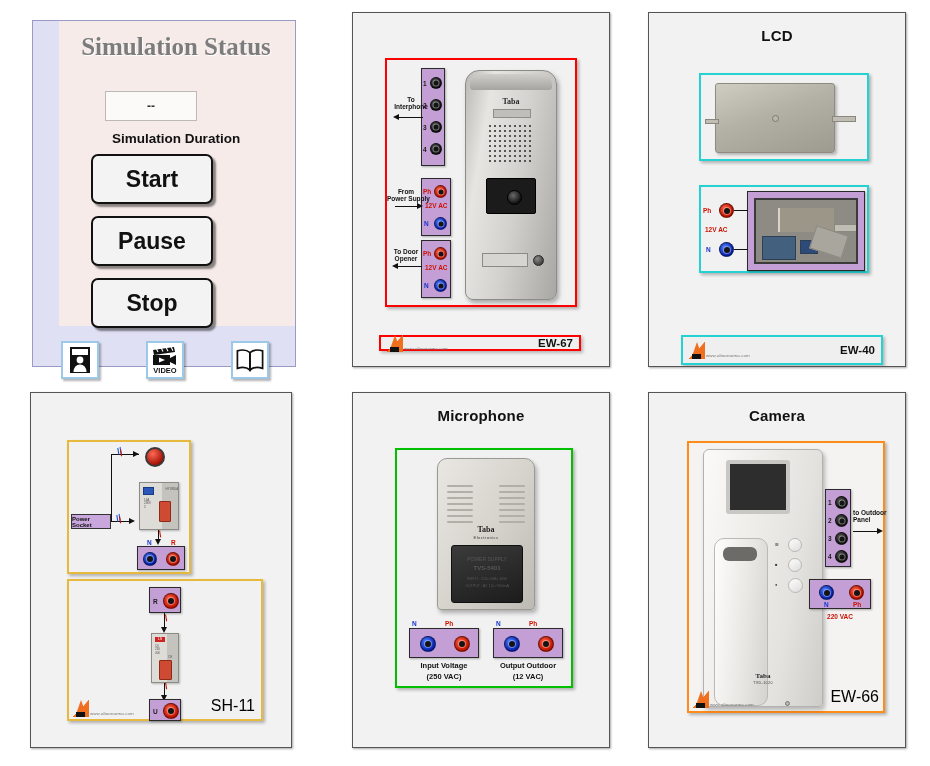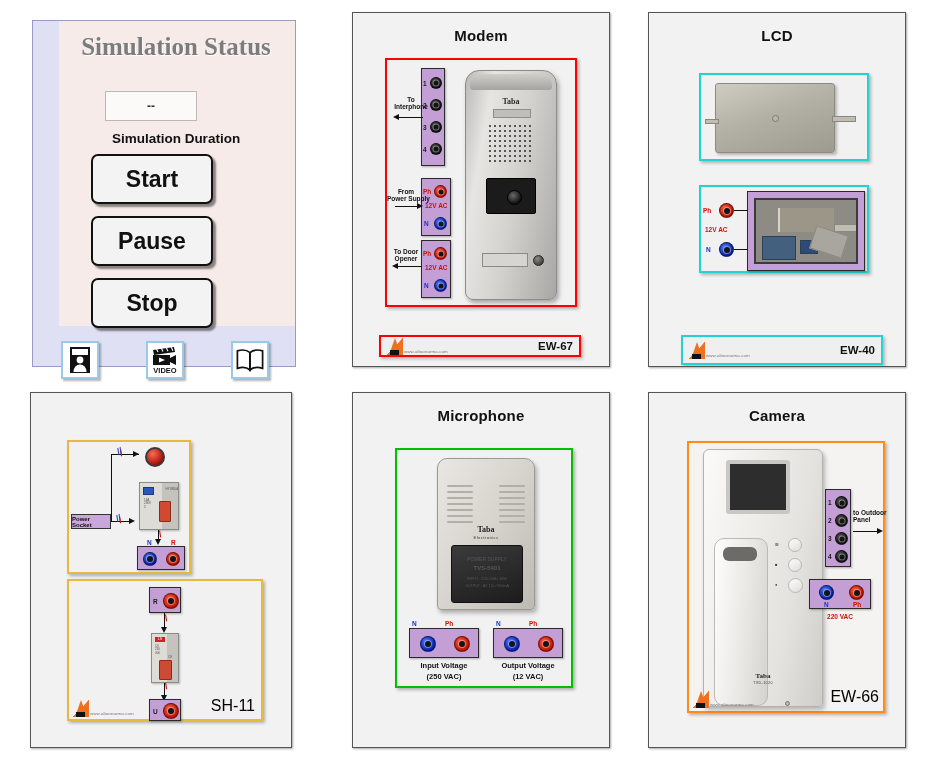--- a/index.html
+++ b/index.html
@@ -322,21 +322,20 @@
     <div class="tool-btn" id="tool-book">
       <svg width="30" height="24" viewBox="0 0 30 24">
         <path d="M15 4.6 C11.5 1.6 6.5 1.6 2.4 2.9 L2.4 20.4 C6.5 19 11.5 19 15 22 Z" fill="#fff" stroke="#111" stroke-width="1.7"></path>
         <path d="M15 4.6 C18.5 1.6 23.5 1.6 27.6 2.9 L27.6 20.4 C23.5 19 18.5 19 15 22 Z" fill="#fff" stroke="#111" stroke-width="1.7"></path>
         <path d="M15 4.6 L15 22" stroke="#111" stroke-width="1.7"></path>
       </svg>
     </div>
   </div>
 
   <div class="panel" id="p-modem" style="left:352px; top:12px; width:258px; height:355px;">
-    <div class="panel-title">Modem</div>
 
     <div class="cbox shadowed" style="left:32px; top:45px; width:192px; height:249px; border:2px solid #ff0000;">
 
       <div class="term-block" style="left:34px; top:8px; width:24px; height:98px;">
         <div class="jack black" style="left:8px; top:8px; width:12px; height:12px;">
             <span class="hole" style="width:5px;height:5px;"></span>
           </div>
         <div class="jack black" style="left:8px; top:30px; width:12px; height:12px;">
             <span class="hole" style="width:5px;height:5px;"></span>
           </div>
@@ -467,21 +466,21 @@
             <i style="left:40px;top:35px"></i>
         </div>
         <div class="cam-window" style="left:20px; top:107px; width:50px; height:36px;">
           <div class="cam-lens" style="left:20px; top:11px; width:15px; height:15px;"></div>
         </div>
         <div class="name-plate" style="left:16px; top:182px; width:46px; height:14px;"></div>
         <div class="call-btn" style="left:67px; top:184px; width:11px; height:11px;"></div>
       </div>
     </div>
 
-    <div class="footer" style="left:26px; top:322px; width:202px; height:22px; border:2px solid #ff0000;">
+    <div class="footer" style="left:26px; top:322px; width:202px; height:16px; border:2px solid #ff0000;">
       <span class="logo-wrap">
         <span class="logo-a"></span>
         <span class="logo-url">www.altoonarma.com</span>
       </span>
       <span class="code">EW-67</span>
     </div>
   </div>
 
   <div class="panel" id="p-lcd" style="left:648px; top:12px; width:258px; height:355px;">
     <div class="panel-title">LCD</div>
@@ -649,21 +648,21 @@
       <div class="term-block" style="left:96px; top:178px; width:70px; height:30px;">
         <div class="jack blue" style="left:10px; top:7px; width:16px; height:16px;">
             <span class="hole" style="width:6px;height:6px;"></span>
           </div>
         <div class="jack red" style="left:44px; top:7px; width:16px; height:16px;">
             <span class="hole" style="width:6px;height:6px;"></span>
           </div>
       </div>
       <div class="tlabel blue" style="left:99px; top:170px;">N</div>
       <div class="tlabel red" style="left:132px; top:170px;">Ph</div>
-      <div class="cap" style="left:92px; top:211px; width:78px;">Output Voltage</div>
+      <div class="cap" style="left:92px; top:211px; width:78px;">Output Outdoor</div>
       <div class="cap" style="left:92px; top:222px; width:78px;">(12 VAC)</div>
     </div>
 
   </div>
 
   <div class="panel" id="p-cam" style="left:648px; top:392px; width:258px; height:356px;">
     <div class="panel-title">Camera</div>
 
     <div class="cbox shadowed" style="left:38px; top:48px; width:198px; height:272px; border:2px solid #ff8c19; background:#f4f3f2;">
 

